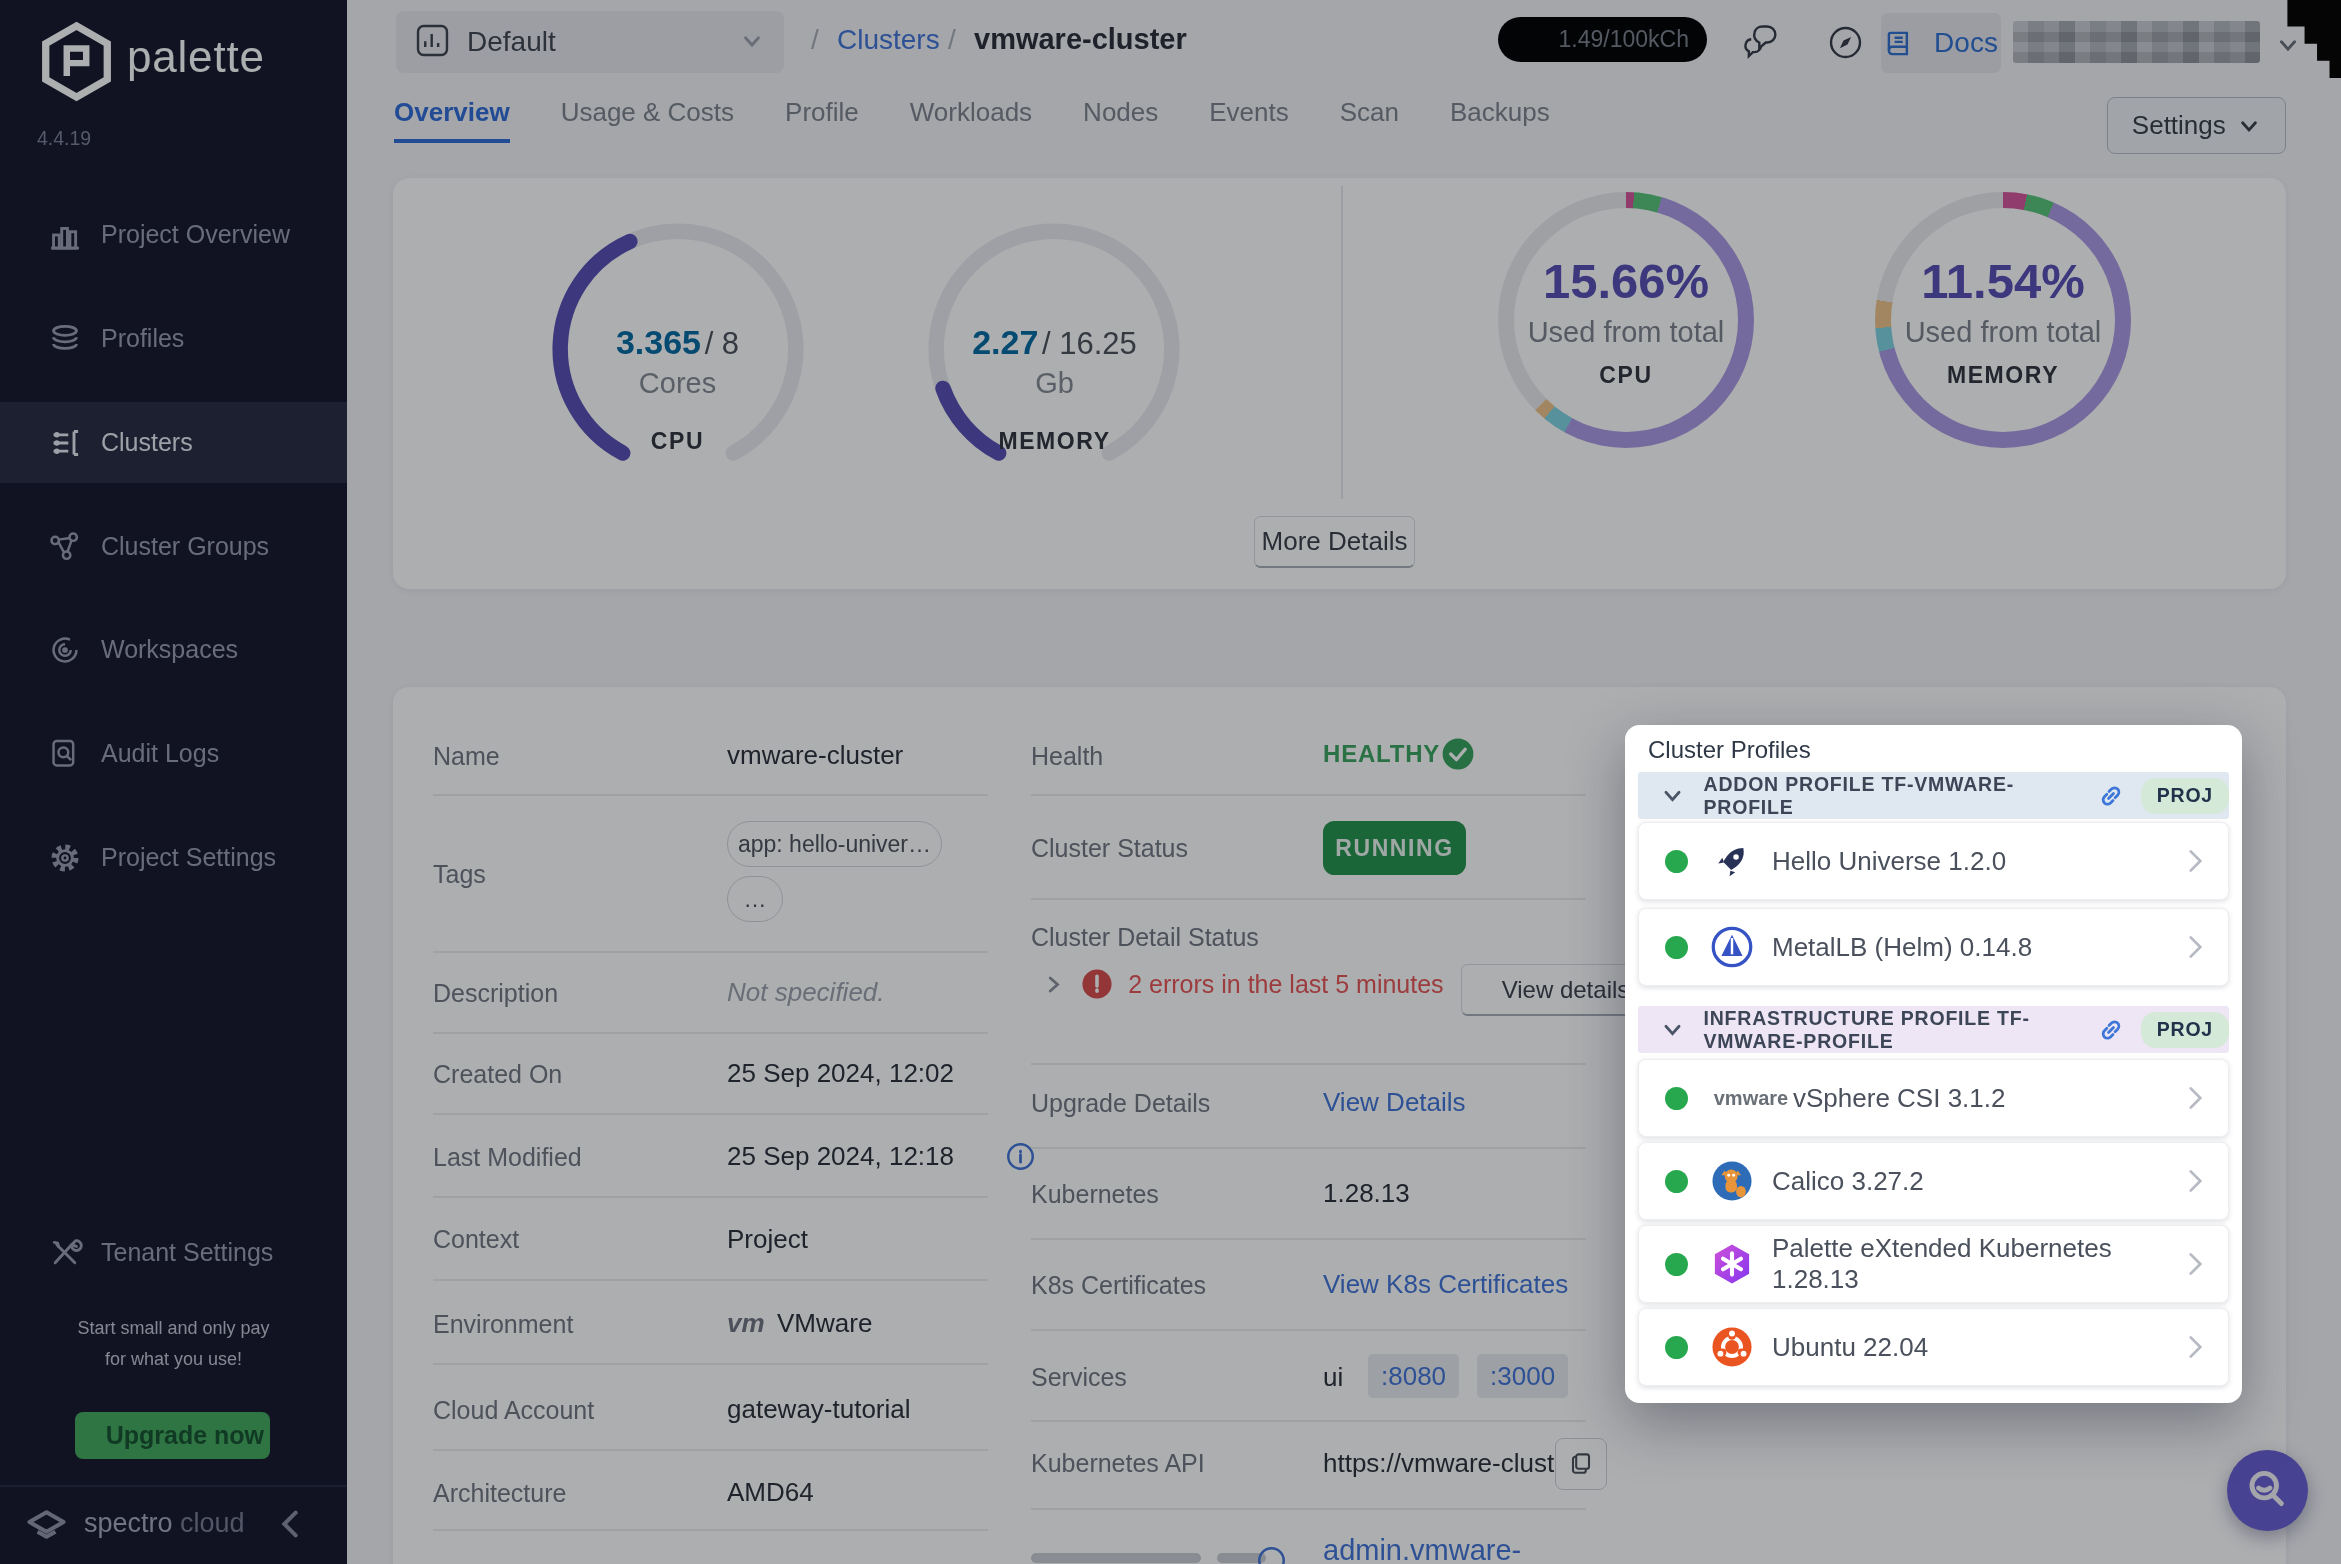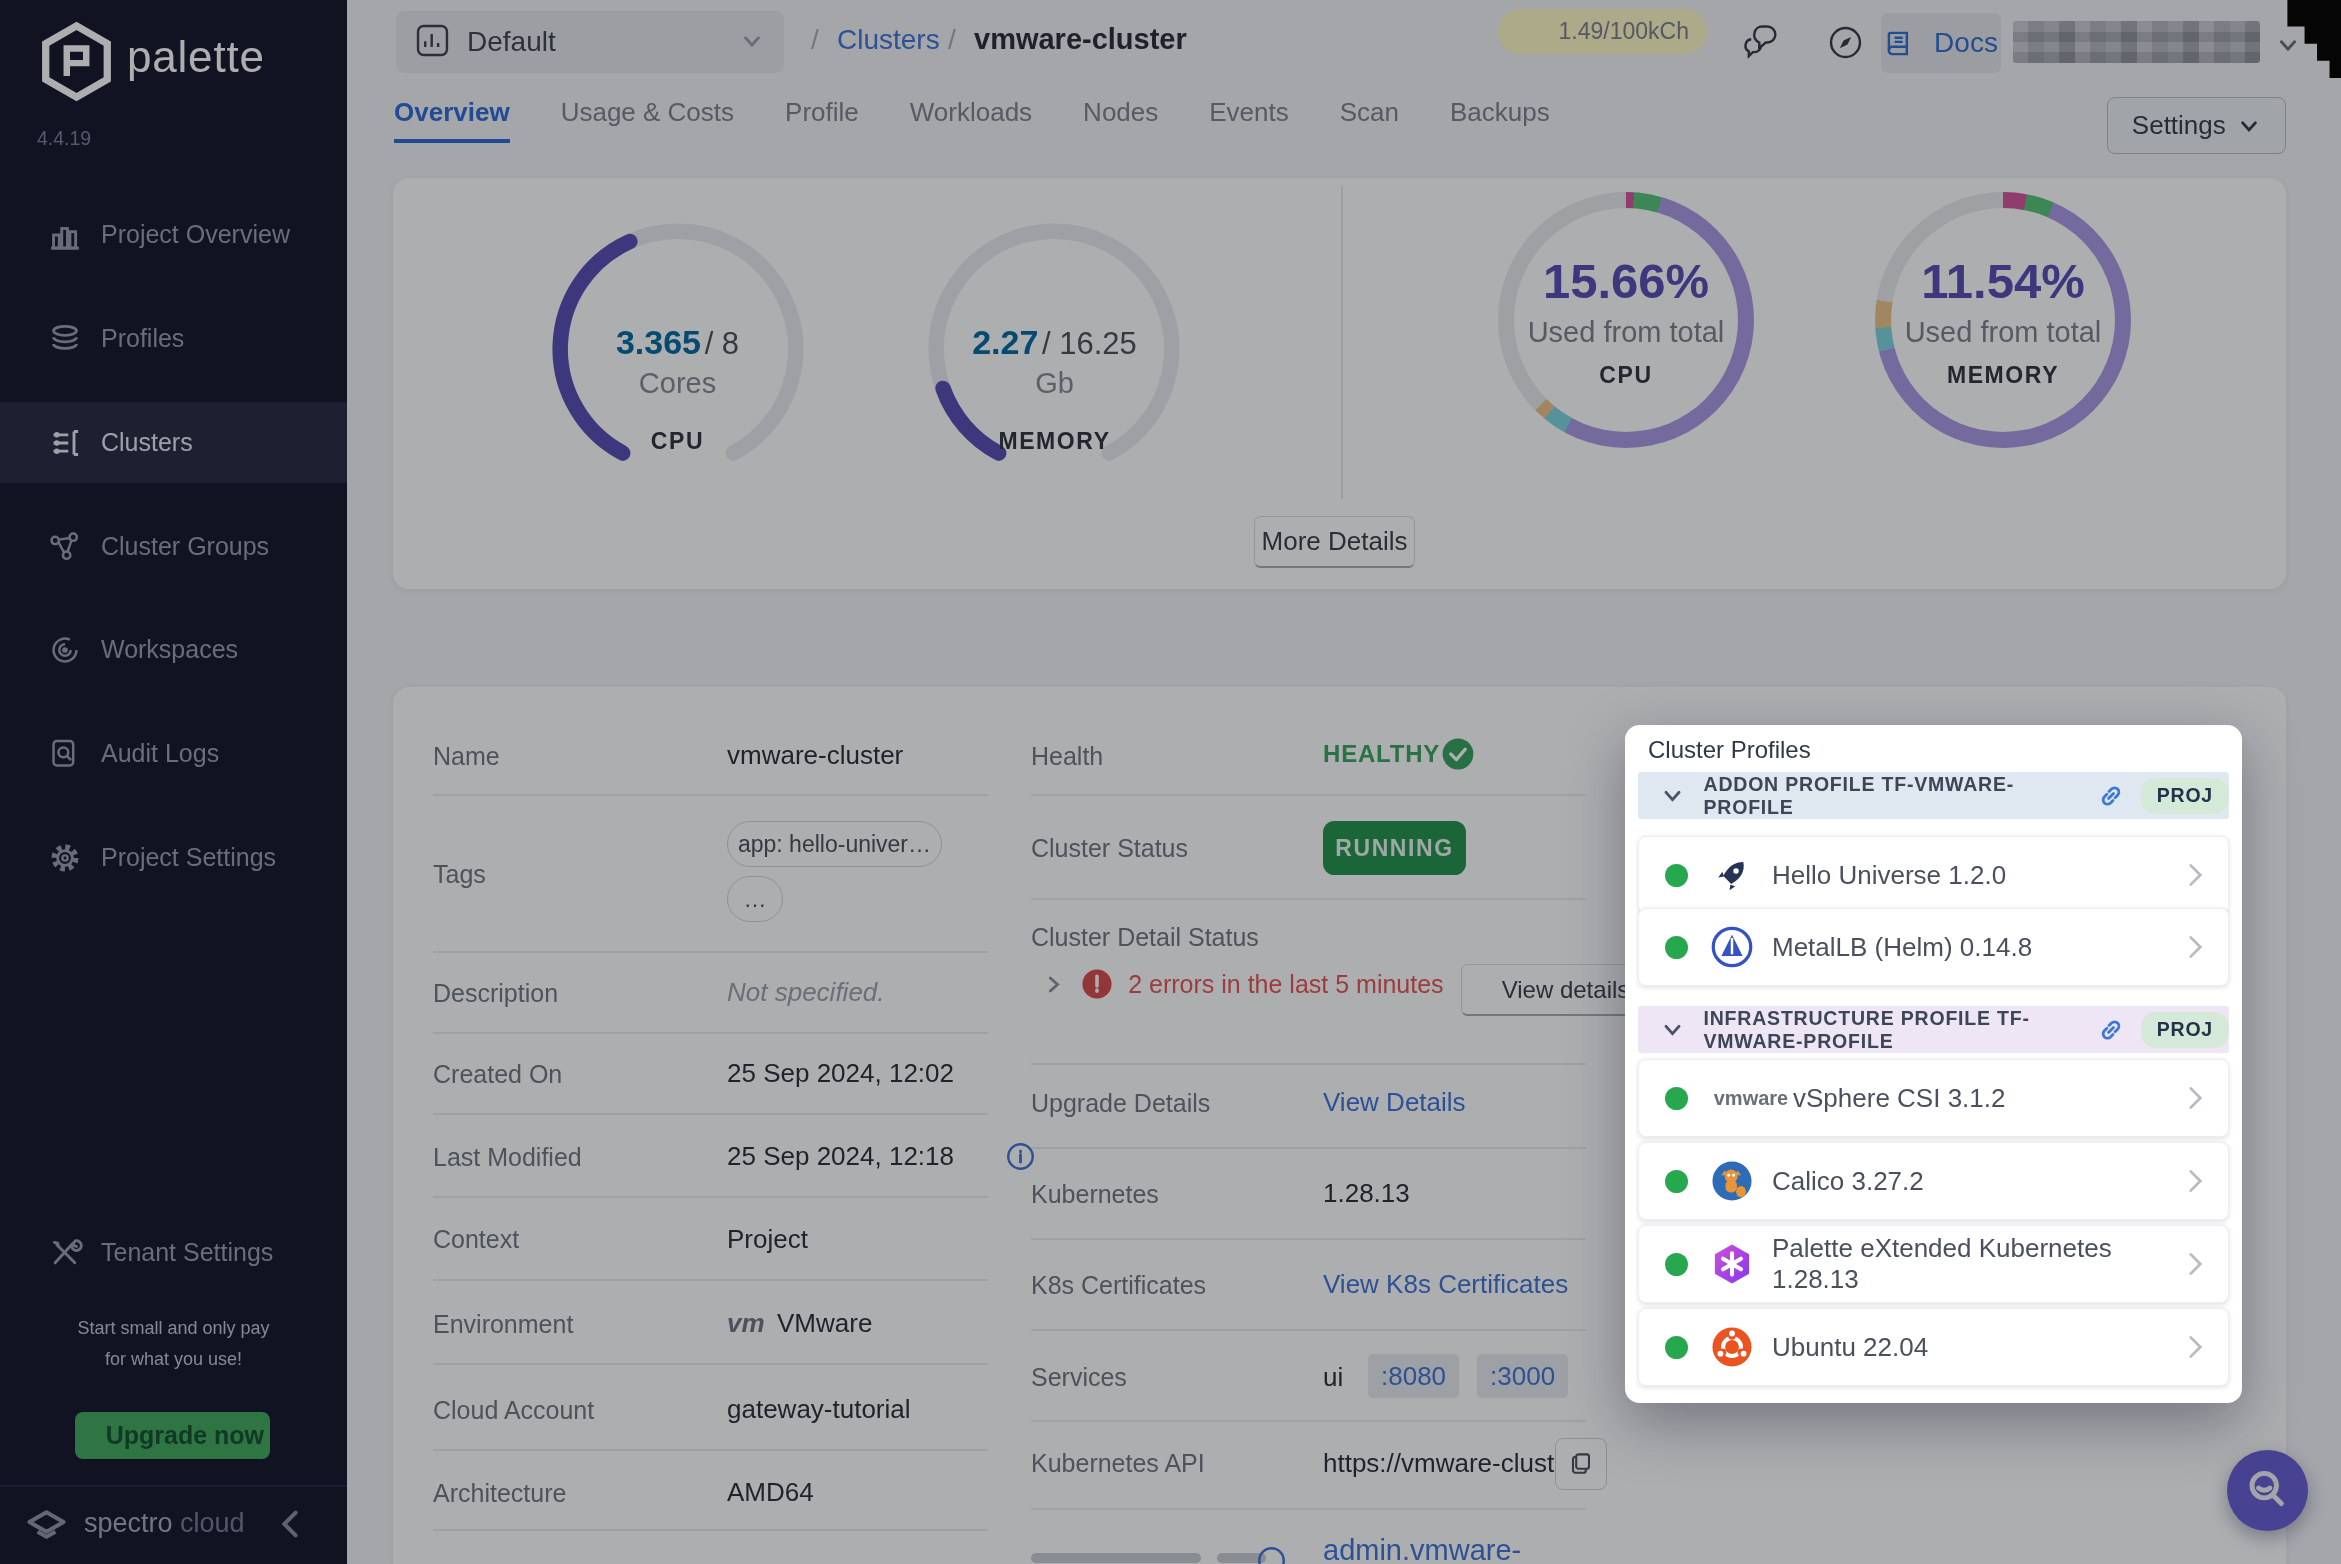--- a/index.html
+++ b/index.html
@@ -22,21 +22,21 @@
   .spectro-name{position:absolute;left:84px;top:1508px;font-size:27px;color:#a6aabb;}
   .spectro-name .lite{color:#787c90;}
   .collapse{position:absolute;left:276px;top:1503px;color:#888ca0;}
   
   .proj-select{position:absolute;left:396px;top:11.4px;width:388px;height:62px;background:#e6e8ed;border-radius:8px;
                display:flex;align-items:center;cursor:pointer;}
   .proj-select .psico{margin-left:18px;}
   .proj-select .pslabel{margin-left:16px;font-size:28px;color:#3f444e;}
   .proj-select .pschev{margin-left:auto;margin-right:19.5px;color:#9aa0ab;}
   .crumb{position:absolute;top:24px;font-size:28px;}
-  .usage-pill{position:absolute;left:1498px;top:9px;width:209px;height:45px;background:#fef9c3;border-radius:23px;
+  .usage-pill{position:absolute;left:1498px;top:17px;width:209px;height:45px;background:#000000;border-radius:23px;
               display:flex;align-items:center;justify-content:flex-end;}
   .usage-pill span{margin-right:18px;font-size:23px;color:#7b818b;}
   .icon-btn{position:absolute;width:49px;height:49px;display:flex;align-items:center;justify-content:center;cursor:pointer;}
   .docs-chip{position:absolute;left:1881px;top:13px;width:120px;height:60px;background:#e4e6ec;border-radius:6.5px;
              display:flex;align-items:center;justify-content:center;gap:19px;cursor:pointer;}
   .docs-chip span{font-size:28px;color:#2f6fd0;font-weight:500;}
   .mosaic{position:absolute;left:2013px;top:21px;width:247px;height:42px;border-radius:3.2px;
           background:
             repeating-linear-gradient(0deg, rgba(0,0,0,.10) 0 10.5px, rgba(255,255,255,.06) 10.5px 21px),
             repeating-linear-gradient(90deg,#c7cad0 0 15.4px,#aeb2b9 15.4px 31px,#bcc0c6 31px 46px,#9fa4ab 46px 62px);}
@@ -507,21 +507,21 @@
             <g fill="none" stroke="#3e77d8" stroke-width="3.4" stroke-linecap="round">
           <path d="M14 20l6-6"></path>
               <path d="M12 15l-3 3a5.2 5.2 0 0 0 7.4 7.4l3-3"></path>
               <path d="M22 19l3-3a5.2 5.2 0 0 0-7.4-7.4l-3 3"></path>
             </g>
           </svg>
         </span>
       <span class="proj-badge">PROJ</span>
     </div>
 
-    <div class="pitem" style="top:111px">
+    <div class="pitem" style="top:97px">
       <span class="pdot"></span>
       <span class="pico">
         <svg width="42" height="42" viewBox="0 0 52 52">
             <g fill="#283156">
           <path d="M40 10c-8 0-16 4-21 11l-4 6 10 10 6-4c7-5 11-13 9-23z"></path>
           <path d="M16 28l-7 1 5-7zM24 38l-1 7 7-5z"></path>
               <circle cx="31" cy="21" r="3.4" fill="#fff"></circle>
             </g>
           </svg>
         </span>

